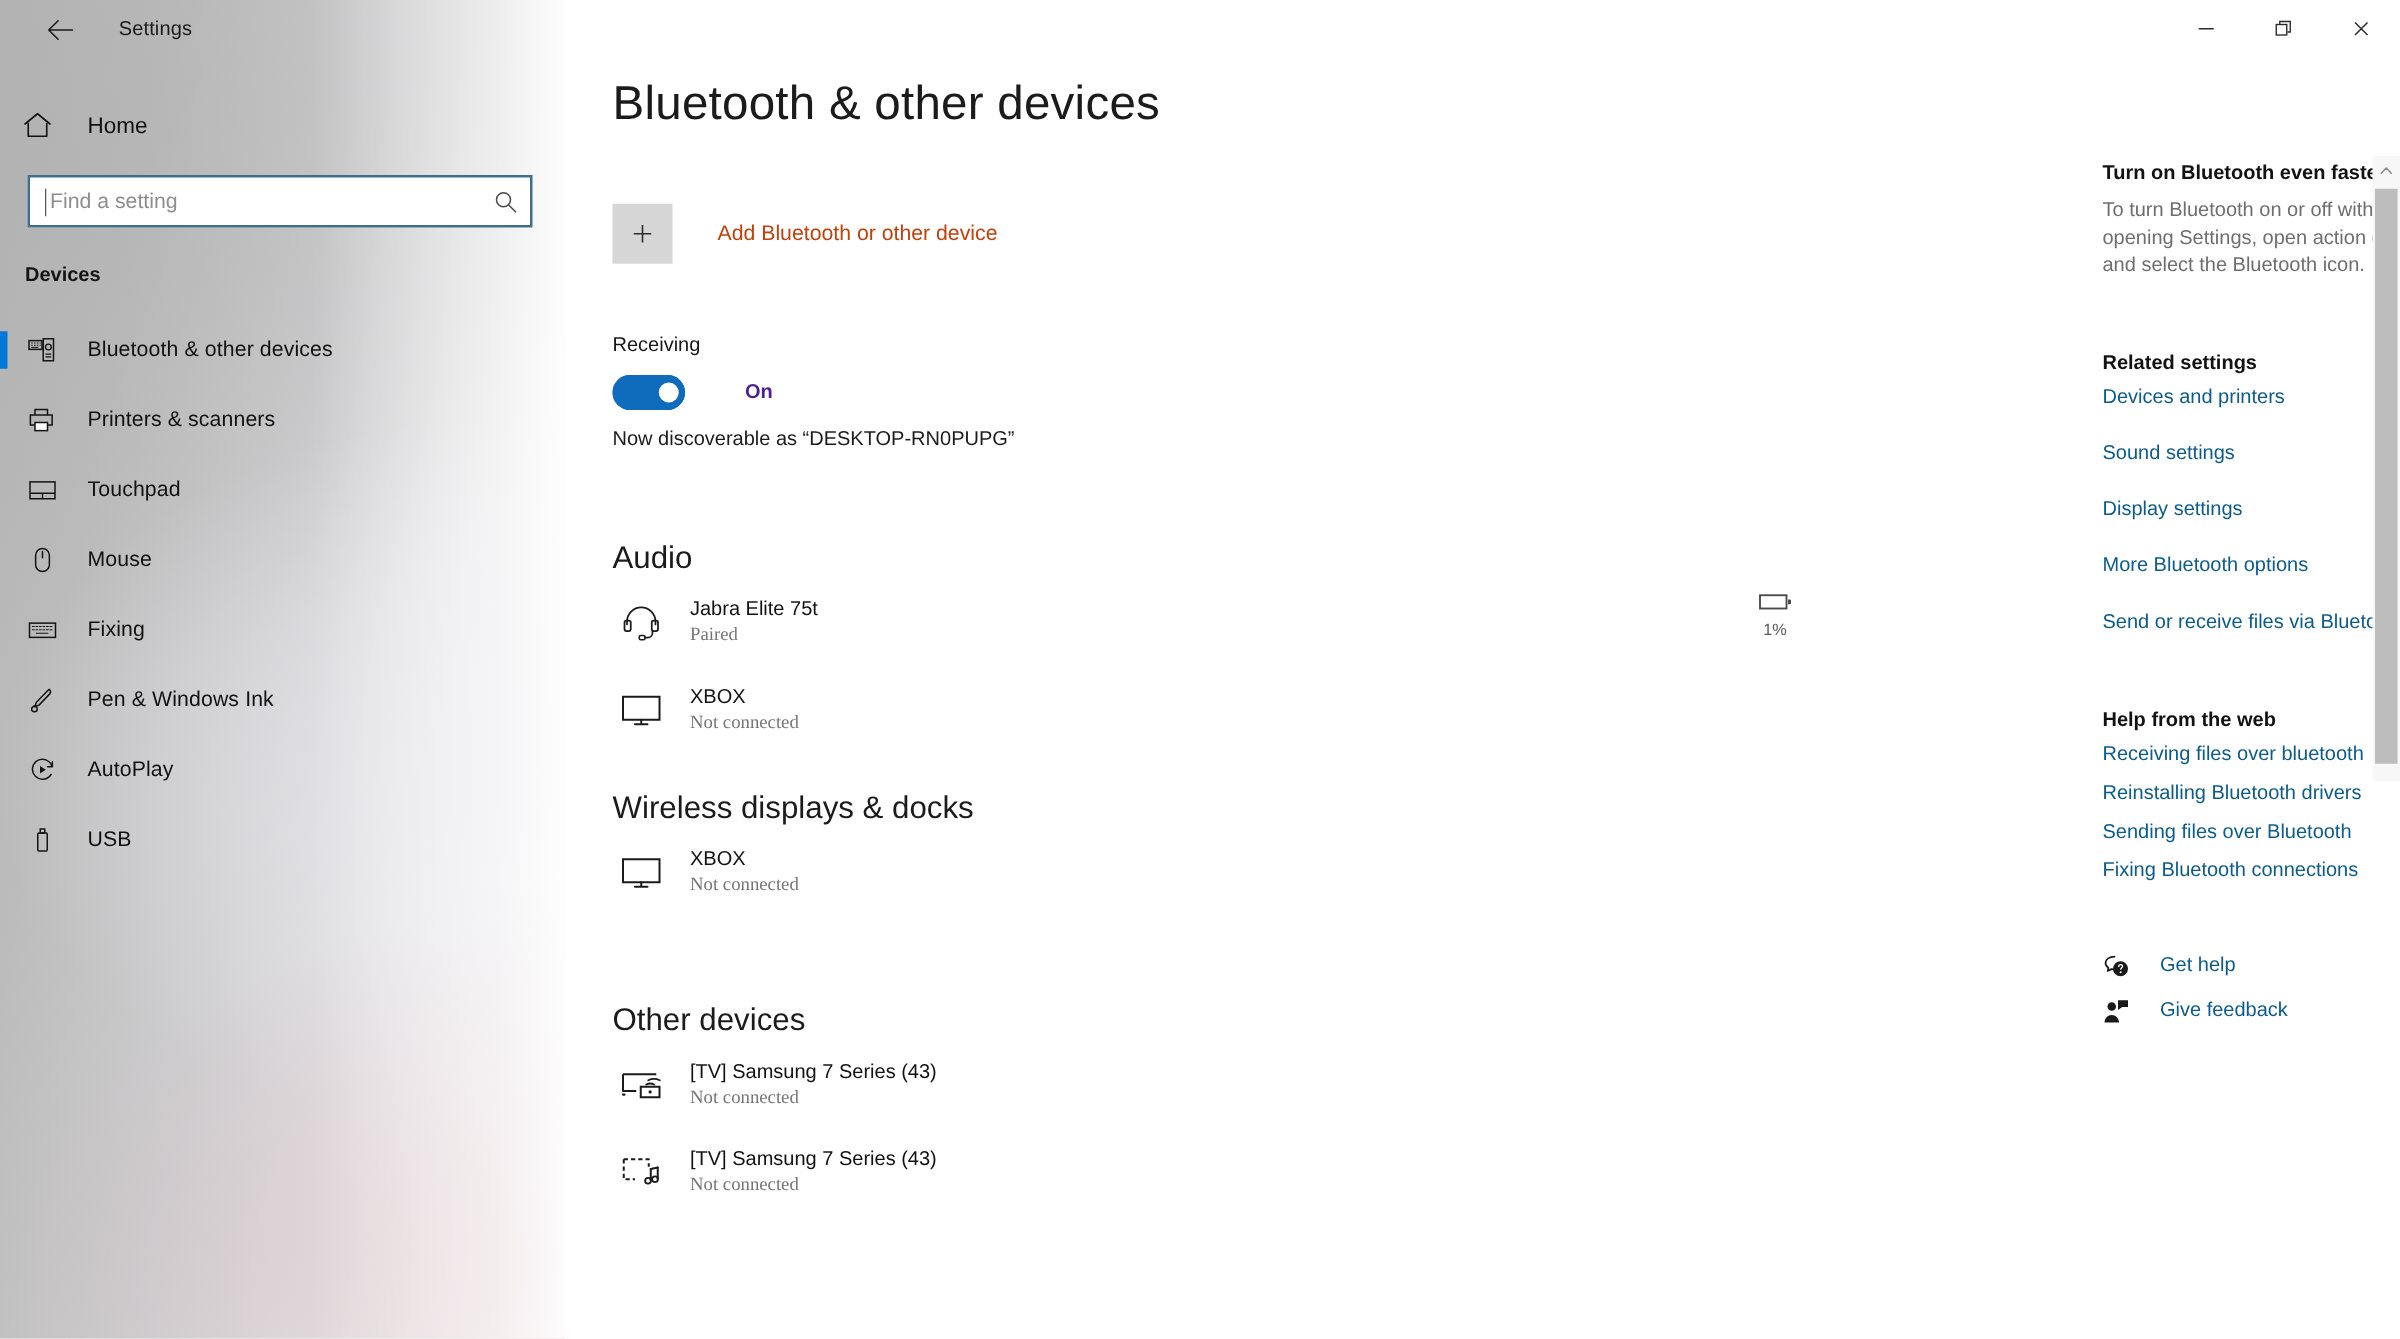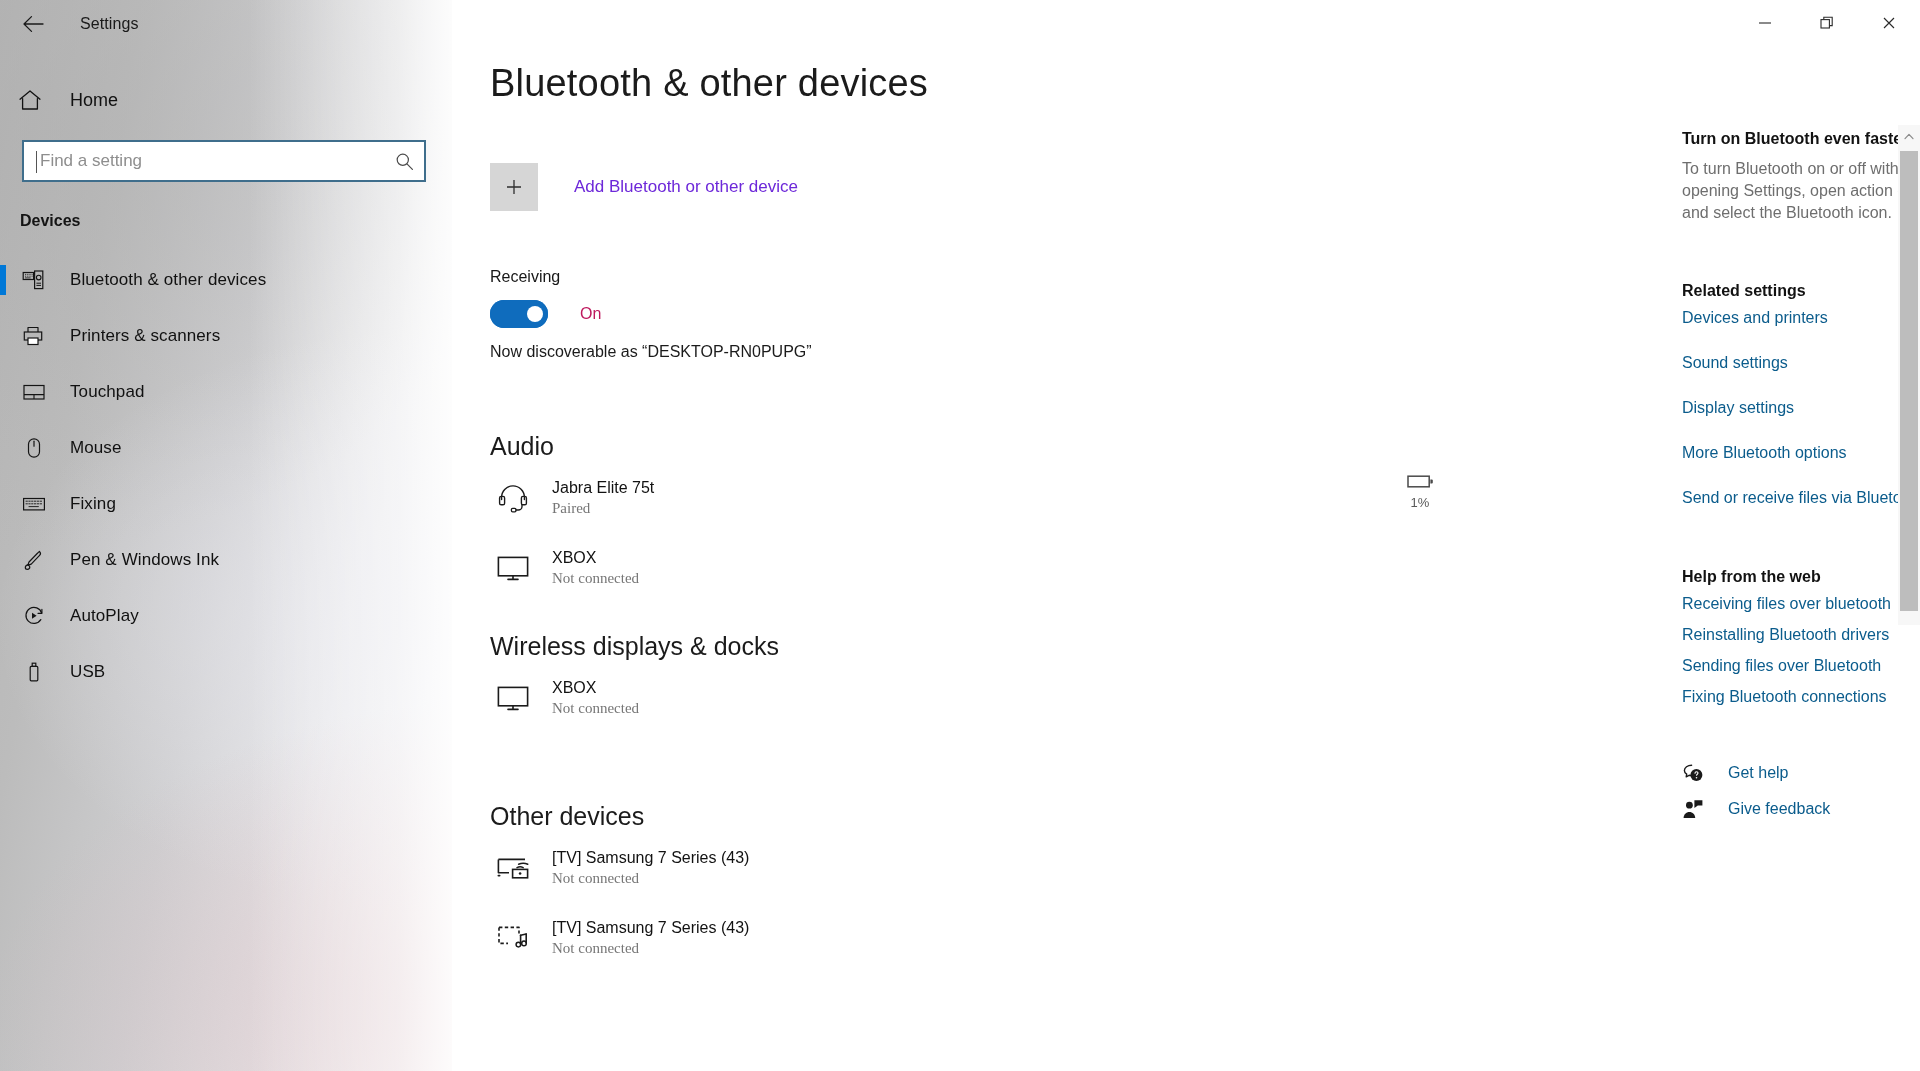--- a/index.html
+++ b/index.html
@@ -41,21 +41,21 @@
     inset: 0;
     background: linear-gradient(90deg, rgba(255,255,255,0) 55%, rgba(255,255,255,0.55) 88%, rgba(255,255,255,0.9) 100%);
     pointer-events: none;
   }
   .nav-inner { position: relative; z-index: 2; }
 
   .titlebar-left {
     height: 48px;
     display: flex;
     align-items: center;
-    padding-left: 10px;
+    padding-left: 25px;
   }
   .back-btn {
     width: 46px; height: 34px;
     display: flex; align-items: center; justify-content: center;
     color: #1a1a1a;
   }
   .win-title {
     font-size: 16px;
     color: #1a1a1a;
     margin-left: 24px;
@@ -189,21 +189,21 @@
     width: 48px; height: 48px;
     background: #d6d6d6;
     display: flex; align-items: center; justify-content: center;
     color: #2e2e2e;
     font-size: 26px;
     line-height: 1;
   }
   .add-label {
     margin-left: 36px;
     font-size: 17px;
-    color: #6d28d9;
+    color: #c2410c;
   }
 
   .bt-label {
     position: absolute;
     left: 38px; top: 268px;
     font-size: 16px;
     color: #171717;
   }
   .toggle-row {
     position: absolute;
@@ -220,23 +220,24 @@
   }
   .toggle .knob {
     position: absolute;
     right: 5px; top: 50%;
     transform: translateY(-50%);
     width: 16px; height: 16px;
     border-radius: 50%;
     background: #ffffff;
   }
   .toggle-state {
-    margin-left: 32px;
-    font-size: 16px;
-    color: #be185d;
+    margin-left: 48px;
+    font-size: 16px;
+    color: #4c1d95;
+    font-weight: bold;
   }
   .discover-text {
     position: absolute;
     left: 38px; top: 343px;
     font-size: 16px;
     color: #1b1b1b;
   }
 
   .section { position: absolute; left: 38px; }
   .section-title {

